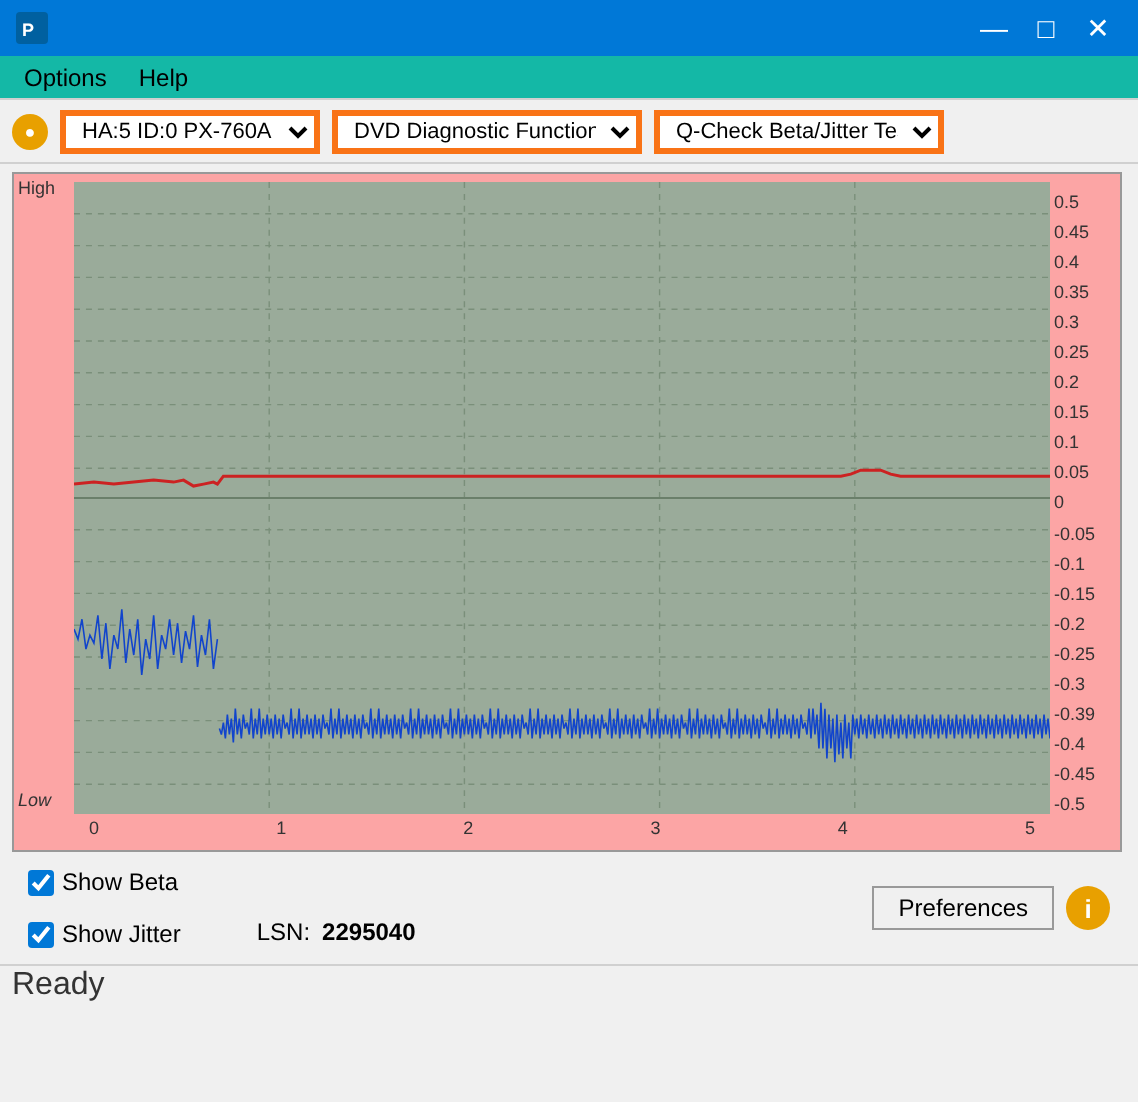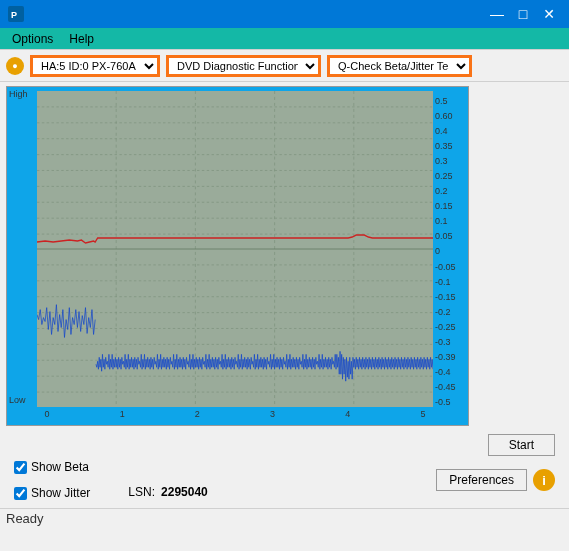--- a/index.html
+++ b/index.html
@@ -101,39 +101,40 @@
     .main-area {
       background: #f0f0f0;
       padding: 4px 6px;
       display: flex;
       flex-direction: column;
       gap: 4px;
     }
 
     .chart-container {
       position: relative;
-      background: #0ea5e9;
+      background: #fca5a5;
       border: 1px solid #999;
-      width: 463px;
+      width: 555px;
       height: 340px;
       overflow: hidden;
     }
     .y-label-high {
       position: absolute;
       top: 2px;
       left: 2px;
       font-size: 9px;
       color: #333;
     }
     .y-label-low {
       position: absolute;
       bottom: 20px;
       left: 2px;
       font-size: 9px;
       color: #333;
+      font-style: italic;
     }
 
     .chart-area {
       position: absolute;
       left: 30px;
       right: 35px;
       top: 4px;
       bottom: 18px;
       background: #b8c4b8;
       overflow: hidden;
@@ -231,21 +232,21 @@
       cursor: pointer;
       display: flex;
       align-items: center;
       justify-content: center;
     }
 
     .status-bar {
       background: #f0f0f0;
       border-top: 1px solid #d0d0d0;
       padding: 2px 6px;
-      font-size: 13px;
+      font-size: 16px;
       color: #333;
       height: 20px;
       display: flex;
       align-items: center;
     }
 
     svg.chart-svg {
       position: absolute;
       inset: 0;
       width: 100%;
@@ -369,21 +370,21 @@
       <span class="x-label">0</span>
       <span class="x-label">1</span>
       <span class="x-label">2</span>
       <span class="x-label">3</span>
       <span class="x-label">4</span>
       <span class="x-label">5</span>
     </div>
 
     <div class="chart-y-right">
       <span class="yr-label">0.5</span>
-      <span class="yr-label">0.60</span>
+      <span class="yr-label">0.45</span>
       <span class="yr-label">0.4</span>
       <span class="yr-label">0.35</span>
       <span class="yr-label">0.3</span>
       <span class="yr-label">0.25</span>
       <span class="yr-label">0.2</span>
       <span class="yr-label">0.15</span>
       <span class="yr-label">0.1</span>
       <span class="yr-label">0.05</span>
       <span class="yr-label">0</span>
       <span class="yr-label">-0.05</span>
@@ -394,23 +395,20 @@
       <span class="yr-label">-0.3</span>
       <span class="yr-label">-0.39</span>
       <span class="yr-label">-0.4</span>
       <span class="yr-label">-0.45</span>
       <span class="yr-label">-0.5</span>
     </div>
   </div>
 
   <div class="bottom-panel">
 
-    <div style="display:flex; justify-content:flex-end; margin-bottom:2px;">
-      <button class="btn-start">Start</button>
-    </div>
 
     <div class="bottom-row">
       <div style="display:flex; flex-direction:column; gap:12px;">
         <label class="checkbox-label">
           <input type="checkbox" checked="" style="">
           <span>Show Beta</span>
         </label>
         <label class="checkbox-label">
           <input type="checkbox" checked="" style="">
           <span>Show Jitter</span>

